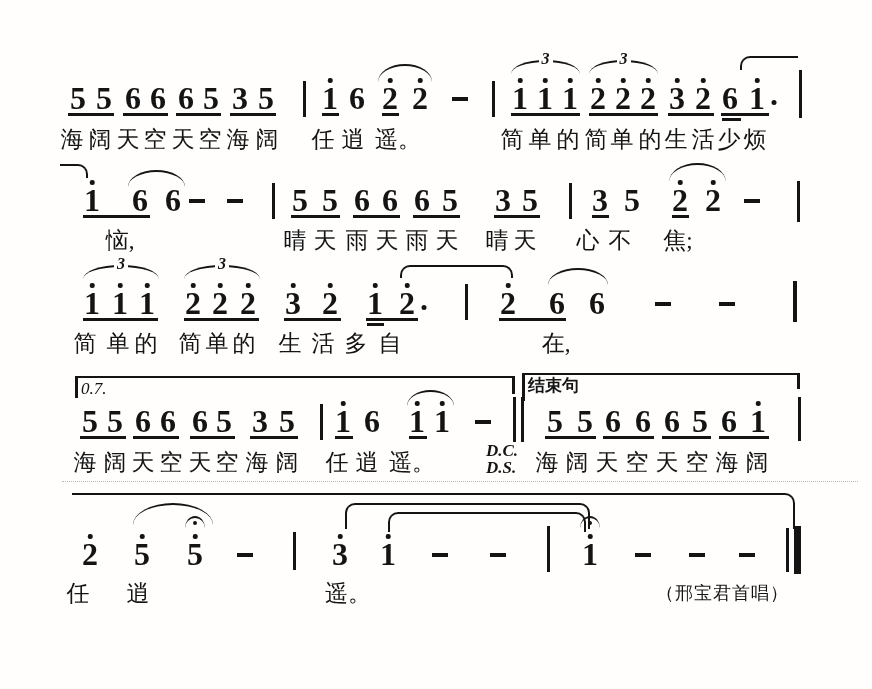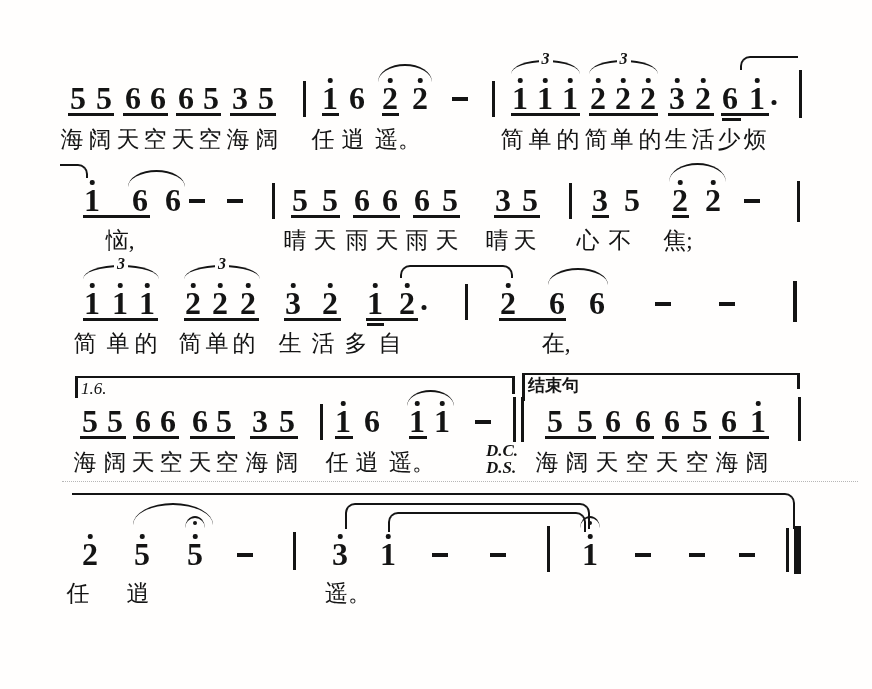--- a/index.html
+++ b/index.html
@@ -38,32 +38,33 @@
 </style>
 </head>
 <body>
 
 <div id="sheet">
   <div id="artifact"></div>
 
   <div class="bracket" id="volta-bracket" style="left:75px;top:376px;width:440px;">
     <i class="tickl" style="height:20px"></i>
     <i class="tickr" style="height:16px"></i>
-    <span class="blabel" id="volta-label">1.6.</span>
+    <span class="blabel" id="volta-label">0.7.</span>
   </div>
 
   <div class="bracket" id="ending-bracket" style="left:522px;top:373px;width:278px;">
     <i class="tickl" style="height:26px"></i>
     <i class="tickr" style="height:14px"></i>
     <span class="blabel" id="ending-label">结束句</span>
   </div>
 
   <div class="mark" id="dc" style="left:486px;top:442px;">D.C.</div>
   <div class="mark" id="ds" style="left:486px;top:459px;">D.S.</div>
 
+  <div id="credit">（邢宝君首唱）</div>
 <div class="note" style="left: 78px; top: 84px;">
       <span class="digit">5</span>
     </div>
     <div class="note" style="left: 104px; top: 84px;">
       <span class="digit">5</span>
     </div>
     <div class="note" style="left: 133px; top: 84px;">
       <span class="digit">6</span>
     </div>
     <div class="note" style="left: 158px; top: 84px;">

